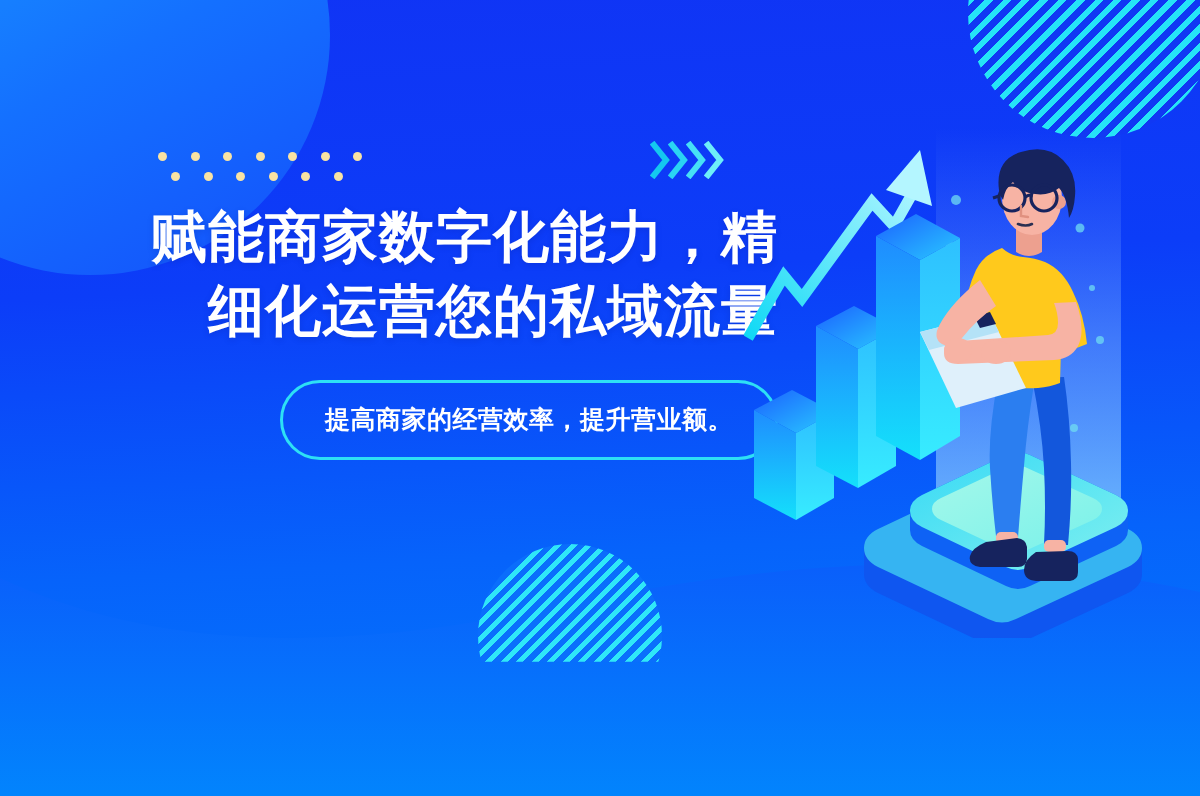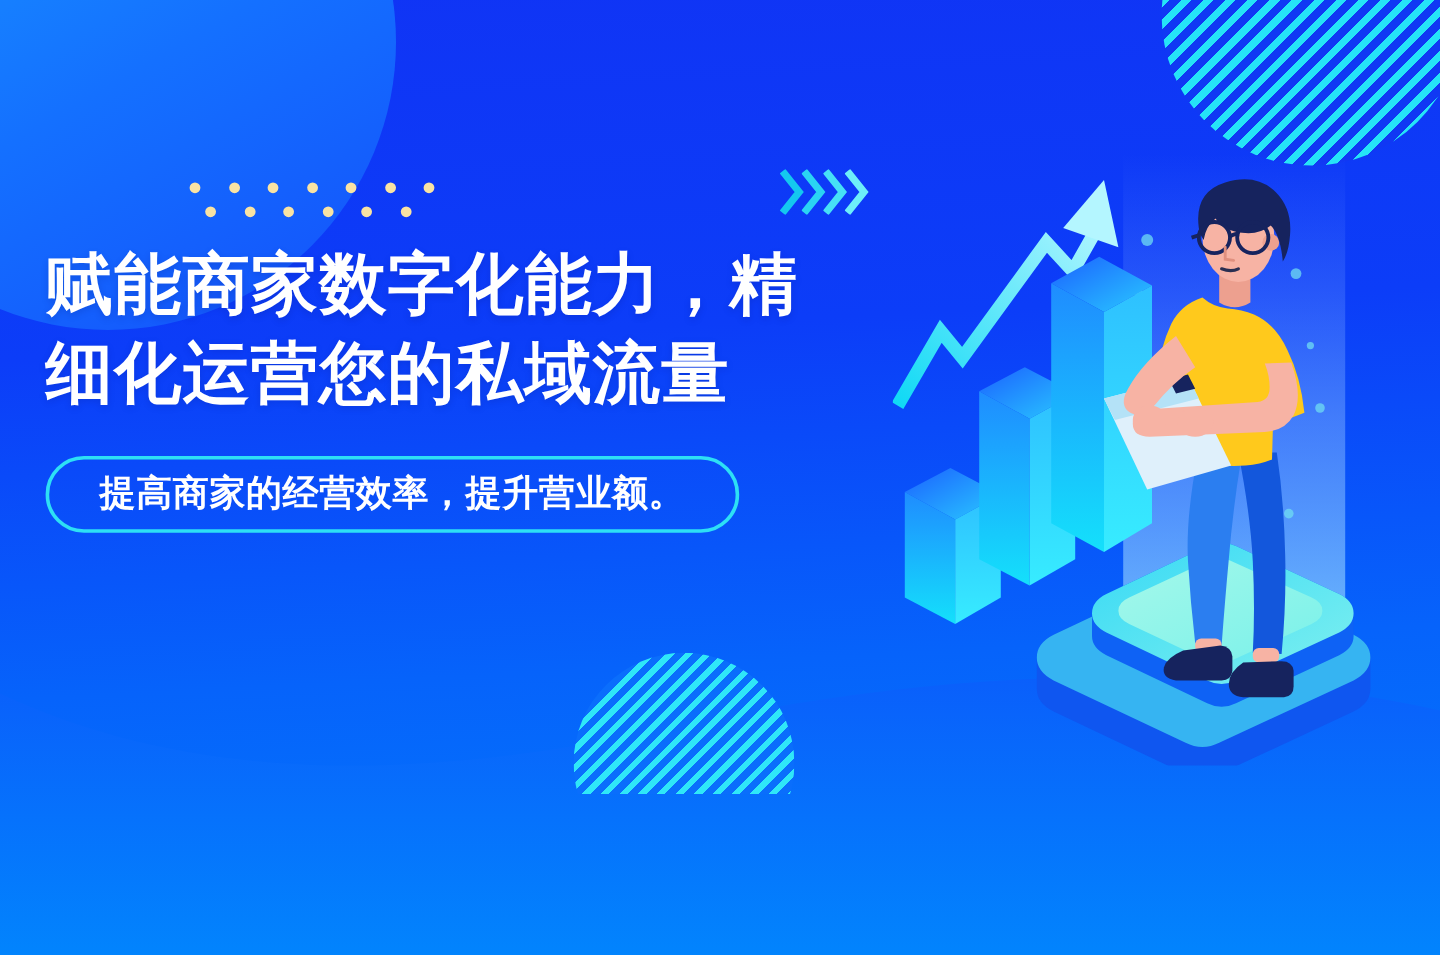--- a/index.html
+++ b/index.html
@@ -8,20 +8,21 @@
     font-family:"Liberation Sans","DejaVu Sans",sans-serif;
     background:#0a33f4;
   }
 
   .banner {
     position:relative;
     width:1200px;
     height:796px;
     overflow:hidden;
     background:linear-gradient(177deg,#1034f5 0%,#0c3df8 35%,#0663fb 68%,#017cfd 100%);
+    text-align:right;
   }
 
   
   .bg-layer { position:absolute; inset:0; overflow:hidden; }
 
   .circle-tl {
     position:absolute;
     left:-150px; top:-205px;
     width:480px; height:480px;
     border-radius:50%;
@@ -75,26 +76,26 @@
     letter-spacing:1px;
     white-space:pre-line;
     text-shadow:0 2px 6px rgba(0,20,120,.18);
   }
 
   .pill {
     margin-top:32px;
     display:inline-flex;
     align-items:center;
     justify-content:center;
-    height:64px;
+    height:80px;
     padding:0 42px;
     border:3px solid #2de0f5;
     border-radius:40px;
     color:#ffffff;
-    font-size:30px;
+    font-size:25px;
     font-weight:700;
     letter-spacing:.5px;
   }
 
   
   .illustration {
     position:absolute;
     right:-4px; top:128px;
     width:460px; height:510px;
   }

